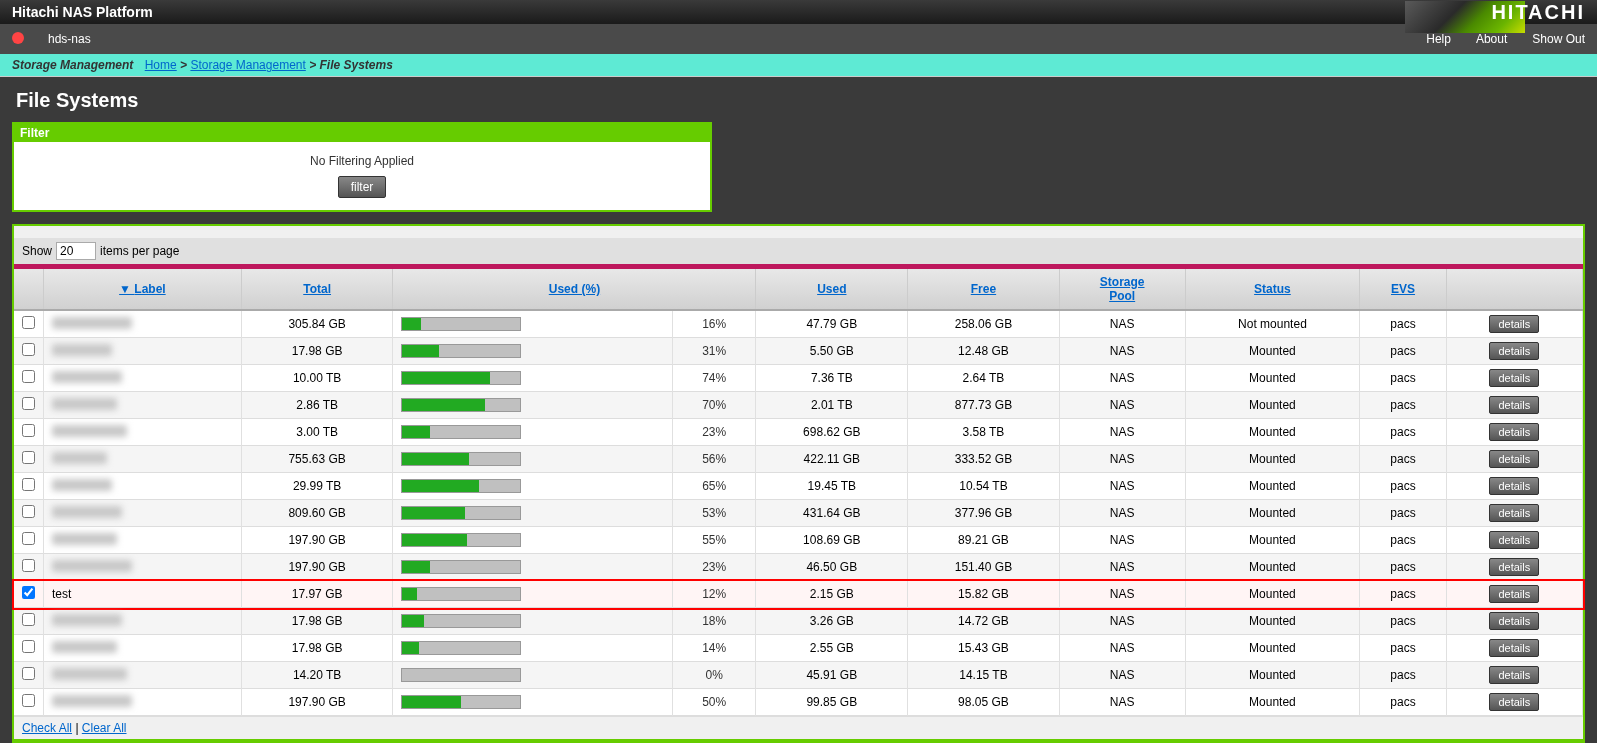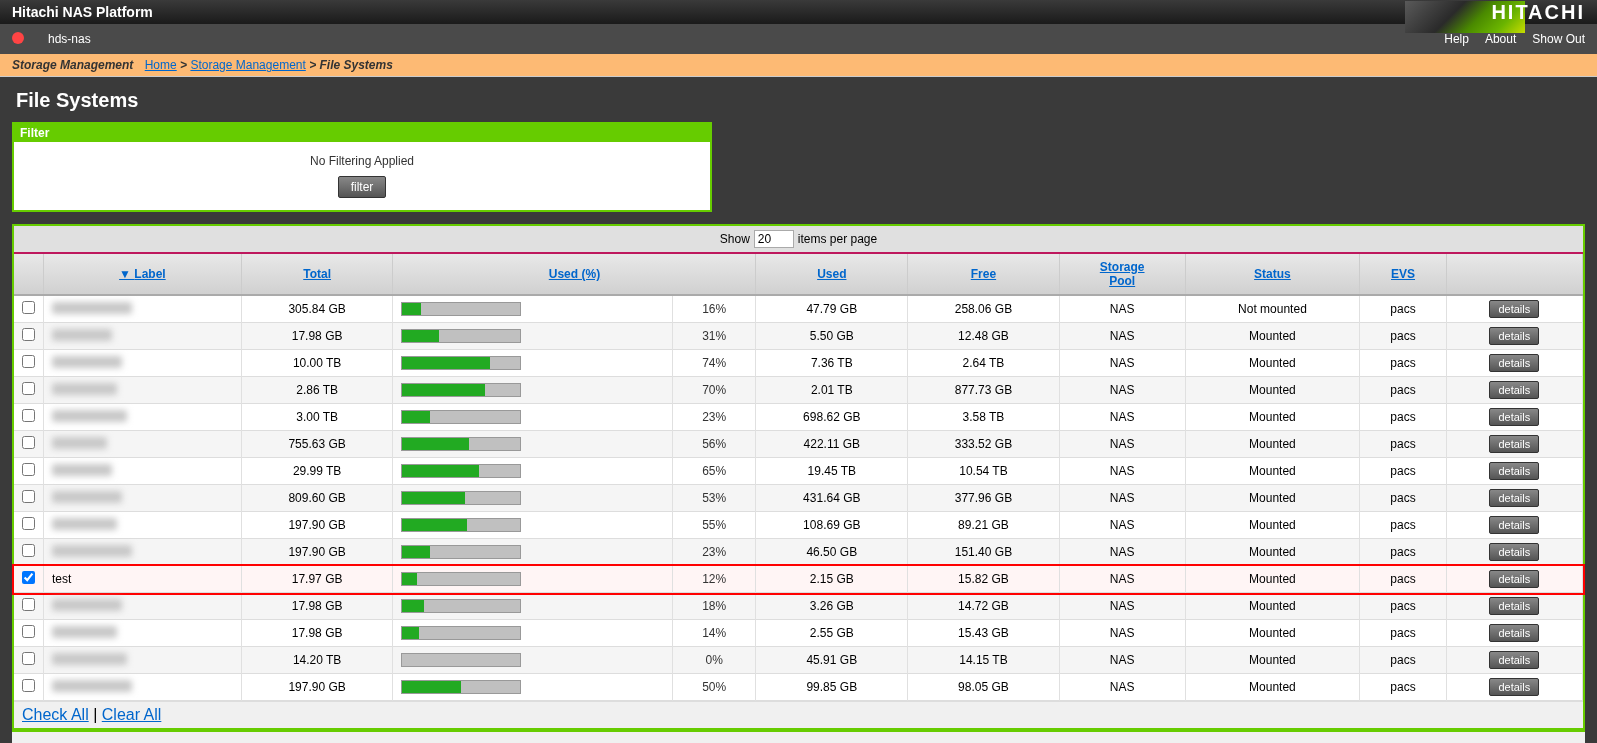--- a/index.html
+++ b/index.html
@@ -29,26 +29,26 @@
       color: white;
       display: flex;
       align-items: center;
       justify-content: space-between;
       padding: 0 12px;
       height: 30px;
     }
     .nav-bar .left { display: flex; gap: 24px; }
     .nav-bar .server-indicator { width: 12px; height: 12px; border-radius: 50%; background: #ff4444; display: inline-block; }
     .nav-bar .server-name { color: white; font-size: 12px; }
-    .nav-bar .right { display: flex; gap: 16px; margin-left: 32px; }
+    .nav-bar .right { display: flex; gap: 25px; margin-left: 32px; }
     .nav-bar .right a { color: white; text-decoration: none; font-size: 12px; }
 
     
     .breadcrumb-bar {
-      background: #fdba74;
+      background: #5eead4;
       padding: 4px 12px;
       font-size: 12px;
       border-bottom: 1px solid #ccc;
     }
     .breadcrumb-bar a { color: #0066cc; text-decoration: underline; }
     .breadcrumb-bar span { color: #333; font-style: italic; font-weight: bold; }
 
     
     .main-content {
       background: #3a3a3a;
@@ -96,25 +96,26 @@
     }
 
     
     .table-container {
       background: #f0f0f0;
       border: 2px solid #66cc00;
     }
     .table-header-bar {
       background: #e0e0e0;
       display: flex;
-      justify-content: center;
+      justify-content: flex-start;
       align-items: center;
       padding: 4px 8px;
-      border-bottom: 2px solid #be185d;
-      font-size: 12px;
+      border-bottom: 5px solid #be185d;
+      font-size: 12px;
+      margin-top: 12px;
     }
     .table-header-bar label { margin-right: 4px; }
     .table-header-bar input {
       width: 40px;
       border: 1px solid #aaa;
       padding: 1px 3px;
       font-size: 12px;
     }
     .table-header-bar span { margin-left: 4px; }
 
@@ -178,21 +179,21 @@
       border: 1px solid #333;
       padding: 2px 8px;
       cursor: pointer;
       font-size: 11px;
       border-radius: 2px;
     }
 
     
     .check-all-bar {
       padding: 4px 8px;
-      font-size: 16px;
+      font-size: 12px;
       background: #f0f0f0;
       border-top: 1px solid #ddd;
     }
     .check-all-bar a { color: #0066cc; text-decoration: underline; cursor: pointer; }
 
     
     .actions-bar {
       background: #f0f0f0;
       padding: 8px 12px;
       border-top: 2px solid #66cc00;

